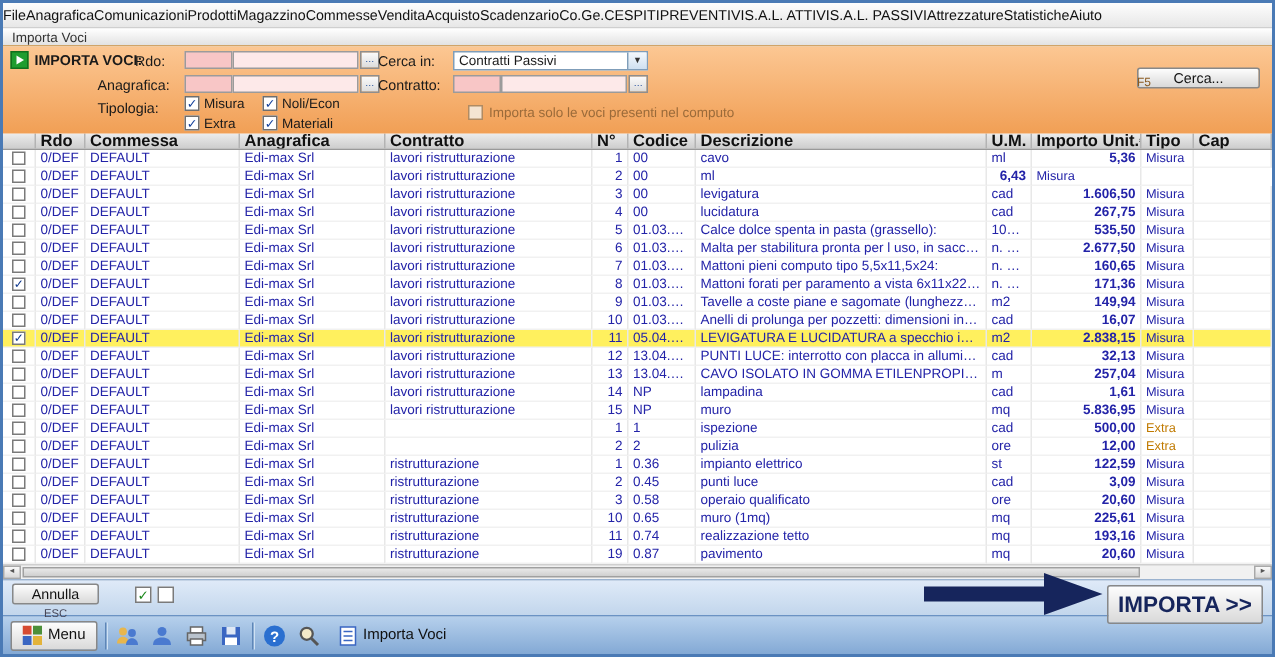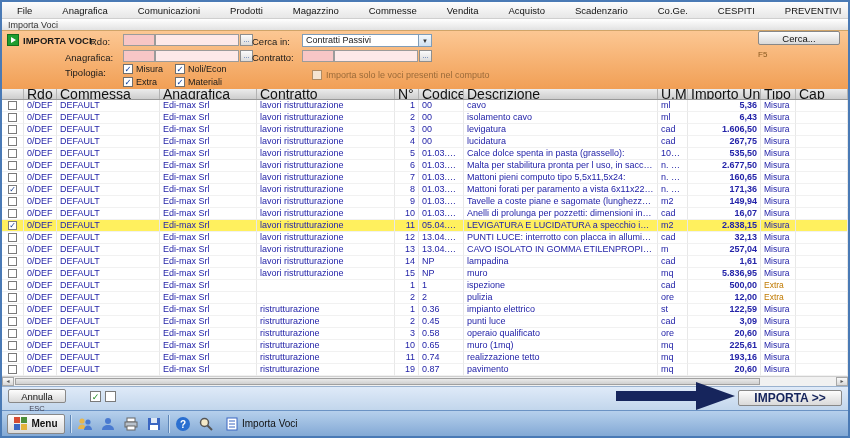--- a/index.html
+++ b/index.html
@@ -1,51 +1,51 @@
 <!DOCTYPE html>
 <html><head>
 <meta charset="utf-8">
 <style>
   *{margin:0;padding:0;box-sizing:border-box}
   html,body{width:850px;height:438px;background:#eef2f8;font-family:"Liberation Sans",sans-serif;-webkit-font-smoothing:antialiased}
   .window{width:850px;height:438px;border:2px solid #4a7ab5;display:flex;flex-direction:column;background:#fff;overflow:hidden}
 
   
   .menubar{height:17px;background:linear-gradient(#fdfdfd,#e7e7e7);border-bottom:1px solid #cfcfcf;display:flex;align-items:center;font-size:9.5px;color:#111;flex:0 0 auto}
-  .menu-item{padding:0 15px;height:100%;display:flex;align-items:center;white-space:nowrap;cursor:default}
+  .menu-item{padding:0 0;height:100%;display:flex;align-items:center;white-space:nowrap;cursor:default}
 
   
   .panel-titlebar{height:12px;background:linear-gradient(#ffffff,#e2e2e2);border-bottom:1px solid #d0a468;font-size:9px;color:#333;display:flex;align-items:center;padding-left:6px;flex:0 0 auto}
 
   
   .orange-panel{height:58px;background:linear-gradient(#fcc793,#f19f55);position:relative;font-size:9.5px;color:#1a1a1a;flex:0 0 auto}
   .op-label{position:absolute;white-space:nowrap}
   .bold{font-weight:bold}
   .r{text-align:left}
   .inp{position:absolute;height:12px;border:1px solid #9b9b9b;background:#fff;font-size:9px}
   .inp.pink{background:#f8c6c6}
   .inp.lightpink{background:#fde9e9}
   .browse{position:absolute;width:13px;height:12px;border:1px solid #8e8e8e;background:linear-gradient(#fbfbfb,#dcdcdc);font-size:7px;line-height:10px;text-align:center;color:#2a55a0;cursor:pointer}
   .combo{position:absolute;height:13px;border:1px solid #7f9db9;background:#fff;display:flex;align-items:flex-start;font-size:9px}
   .combo .val{flex:1;padding-left:3px;overflow:hidden;white-space:nowrap}
   .combo .dd{width:13px;height:100%;background:linear-gradient(#f4f8fc,#cfe0f0);border-left:1px solid #7f9db9;font-size:6px;display:flex;align-items:center;justify-content:center;color:#333}
   .btn{background:linear-gradient(#fdfdfd,#d9d9d9);border:1px solid #888;border-radius:2px;font-size:9.5px;color:#111;display:flex;align-items:center;justify-content:center;cursor:pointer}
-  .cerca-btn{position:absolute;right:8px;top:0;width:82px;height:14px}
+  .cerca-btn{position:absolute;right:8px;top:14px;width:82px;height:14px}
   .f5{position:absolute;right:8px;top:19px;width:82px;font-size:8px;color:#8a5a20}
   .green-ico{position:absolute;left:5px;top:3px;width:12px;height:12px;background:#1f9d2f;border:1px solid #11701d;display:flex;align-items:center;justify-content:center}
   .green-ico:before{content:"";border-left:5px solid #fff;border-top:3px solid transparent;border-bottom:3px solid transparent}
   .tip-grid{position:absolute;left:121px;top:33px;width:120px;display:grid;grid-template-columns:52px 62px;grid-row-gap:3px}
   .cbrow{display:flex;align-items:center;gap:3px;font-size:9px}
   .fcb{width:10px;height:10px;border:1px solid #6f6f6f;background:#fff;font-size:8.5px;line-height:9px;text-align:center;color:#17439c;flex:0 0 auto}
   .computo{position:absolute;left:310px;top:39px;display:flex;align-items:flex-start;gap:4px;font-size:9px;color:#9b6b3a}
   .computo .fcb{border-color:#b08b63;background:#f4e4d2}
 
   
   .thead,.trow{display:grid;grid-template-columns:22px 33px 103px 97px 138px 24px 45px 194px 30px 73px 35px 1fr}
-  .thead{height:11px;background:linear-gradient(#ececec,#cdcdcd);border-bottom:1px solid #999;font-size:14px;font-weight:normal;color:#111;flex:0 0 auto}
+  .thead{height:11px;background:linear-gradient(#ececec,#cdcdcd);border-bottom:1px solid #999;font-size:11px;font-weight:bold;color:#111;flex:0 0 auto}
   .thead>div{padding:0 3px;border-right:1px solid #b3b3b3;line-height:10px;overflow:hidden;white-space:nowrap}
   .tbody{height:276px;overflow:hidden;background:#eab308;flex:0 0 auto}
   .trow{height:12px;font-size:9px;color:#2323a8;background:#fff}
   .trow>div{padding:0 3px;border-right:1px solid #e8e8e8;border-bottom:1px solid #f1f1f1;line-height:11px;overflow:hidden;white-space:nowrap;text-overflow:ellipsis}
   .trow.hl{background:#fff05e}
   .trow .num{text-align:right}
   .trow .ctr{}
   .trow .money{font-weight:bold}
   .trow .tipo{font-size:8.5px}
   .trow .tipo.extra{color:#c07a00}
@@ -56,25 +56,25 @@
   .hscroll{height:10px;background:#f1f1f1;border-top:1px solid #cfcfcf;position:relative;flex:0 0 auto}
   .sb-btn{position:absolute;top:0;width:12px;height:9px;background:linear-gradient(#fafafa,#d8d8d8);border:1px solid #a8a8a8;font-size:5px;line-height:7px;text-align:center;color:#555;cursor:pointer}
   .sb-thumb{position:absolute;left:13px;top:1px;width:745px;height:7px;background:linear-gradient(#e9e9e9,#cfcfcf);border:1px solid #a0a0a0;cursor:grab}
 
   
   .footer{height:24px;background:linear-gradient(#dfeaf8,#c2d6ec);border-top:1px solid #9ab2cf;position:relative;flex:0 0 auto}
   .annulla-btn{position:absolute;left:6px;top:2px;width:58px;height:14px}
   .esc{position:absolute;left:6px;top:17px;width:58px;text-align:center;font-size:7.5px;color:#445}
   .fbox{position:absolute;top:4px;width:11px;height:11px;border:1px solid #7a7a7a;background:#fff;font-size:9px;line-height:10px;text-align:center;color:#1e8a1e;cursor:pointer}
   .big-arrow{position:absolute;right:112px;top:-6px;width:120px;height:30px;z-index:5;pointer-events:none}
-  .importa-btn{position:absolute;right:6px;top:3px;width:104px;height:16px;font-weight:bold;color:#16255c;font-size:12px}
+  .importa-btn{position:absolute;right:6px;top:3px;width:104px;height:26px;font-weight:bold;color:#16255c;font-size:15px}
 
   
   .taskbar{height:26px;background:linear-gradient(#b6d0ec,#83a9d5);border-top:1px solid #6b93c4;display:flex;align-items:center;padding:0 5px;gap:5px;flex:0 0 auto}
-  .menu-btn{width:58px;height:20px;gap:4px;font-size:10px;font-weight:bold}
+  .menu-btn{width:58px;height:20px;gap:4px;font-size:10px;font-weight:normal}
   .tb-sep{width:1px;height:18px;background:#5d86b8;box-shadow:1px 0 0 #cfe1f3}
   .tb-ico{width:18px;height:18px;display:flex;align-items:center;justify-content:center;cursor:pointer}
   .task-label{display:flex;align-items:center;gap:4px;font-size:10px;color:#101010;padding:2px 6px;cursor:pointer}
 </style>
 </head>
 <body>
 
 <div class="window">
 
   <div class="menubar">
@@ -194,21 +194,20 @@
     <div class="trow">
       <div class="cbcell">
           <span class="cb"></span>
         </div>
       <div>0/DEF</div>
       <div>DEFAULT</div>
       <div>Edi-max Srl</div>
       <div>lavori ristrutturazione</div>
       <div class="num">2</div>
       <div>00</div>
-      <div>isolamento cavo</div>
       <div class="ctr">ml</div>
       <div class="num money">6,43</div>
       <div class="ctr tipo">Misura</div>
       <div></div>
     </div>
 
     <div class="trow">
       <div class="cbcell">
           <span class="cb"></span>
         </div>

